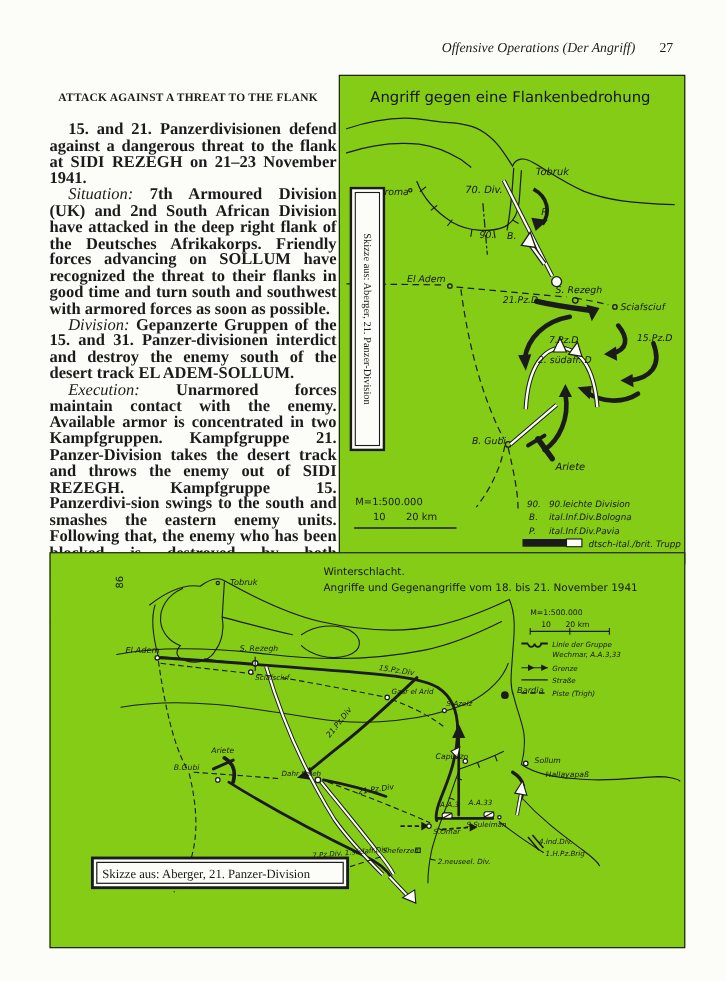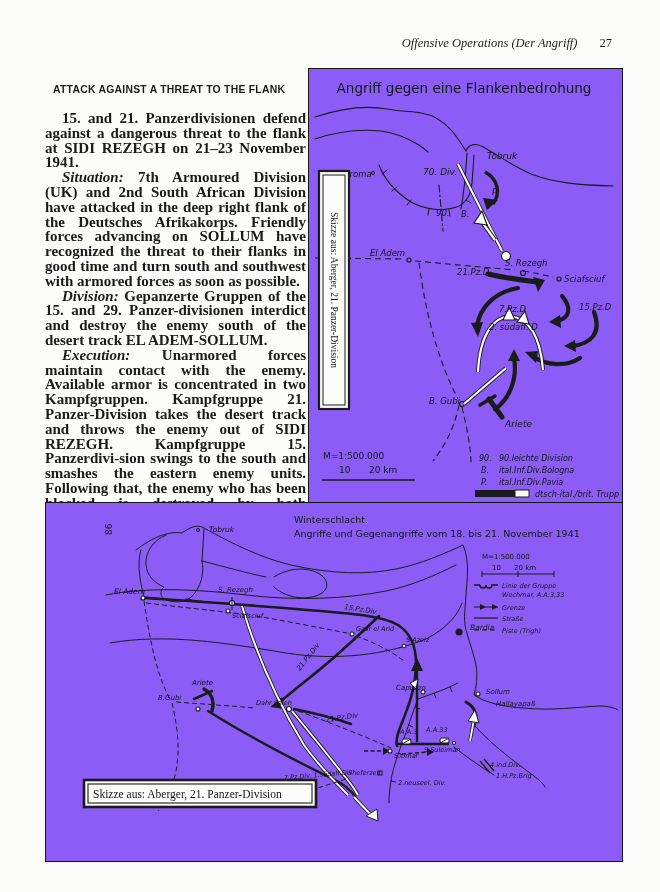--- a/index.html
+++ b/index.html
@@ -2,25 +2,25 @@
 <html><head>
 <meta charset="utf-8">
 <style>
   html,body{margin:0;padding:0;background:#e8e8e4;}
   .page{position:relative;width:660px;height:892px;background:#fcfcf9;color:#1b1b1b;
         font-family:"Liberation Serif",serif;overflow:hidden;}
   .runhead{position:absolute;top:36px;right:48px;font-size:12.5px;font-style:italic;}
   .runhead .pno{font-style:normal;margin-left:22px;}
   .article{position:absolute;left:45px;top:84px;width:261px;}
   .article h1{font-size:10.4px;font-weight:700;letter-spacing:.25px;margin:0 0 16px 8px;
-              font-family:Liberation Sans, sans-serif;}
+              font-family:Liberation Serif, serif;}
   .article p{margin:0;font-size:15px;line-height:14.8px;text-align:justify;
              text-indent:17px;font-weight:600;}
-  .article p i{font-weight:700;}
-  .mapbox{position:absolute;border:1.6px solid #151515;background:#8b5cf6;}
+  .article p i{font-weight:400;}
+  .mapbox{position:absolute;border:1.6px solid #151515;background:#84cc16;}
   .map-top{left:308px;top:68px;width:313px;height:443px;}
   .map-bottom{left:45px;top:502px;width:576px;height:358px;}
   svg{display:block;}
   svg text{fill:#161616;}
   .hw{font-family:"DejaVu Sans",sans-serif;font-style:italic;}
   .hwp{font-family:"DejaVu Sans",sans-serif;}
   .ser{font-family:"Liberation Serif",serif;}
   .s65{font-size:6.5px}.s7{font-size:7px}.s75{font-size:7.5px}.s8{font-size:8px}
   .s85{font-size:8.5px}.s9{font-size:9px}.s95{font-size:9.5px}.s11{font-size:11.5px}
   .s135{font-size:13.5px}
@@ -31,21 +31,21 @@
 <div class="page">
 
   <div class="runhead">
     <span>Offensive Operations (Der Angriff)</span><span class="pno">27</span>
   </div>
 
   <div class="article">
     <h1>ATTACK AGAINST A THREAT TO THE FLANK</h1>
     <p><span>15. and 21. Panzerdivisionen defend against a dangerous threat to the flank at SIDI REZEGH on 21–23 November 1941.</span></p>
     <p><i>Situation:</i><span> 7th Armoured Division (UK) and 2nd South African Division have attacked in the deep right flank of the Deutsches Afrikakorps. Friendly forces advancing on SOLLUM have recognized the threat to their flanks in good time and turn south and southwest with armored forces as soon as possible.</span></p>
-    <p><i>Division:</i><span> Gepanzerte Gruppen of the 15. and 29. Panzer-divisionen interdict and destroy the enemy south of the desert track EL ADEM-SOLLUM.</span></p>
+    <p><i>Division:</i><span> Gepanzerte Gruppen of the 15. and 31. Panzer-divisionen interdict and destroy the enemy south of the desert track EL ADEM-SOLLUM.</span></p>
     <p><i>Execution:</i><span> Unarmored forces maintain contact with the enemy. Available armor is concentrated in two Kampfgruppen. Kampfgruppe 21. Panzer-Division takes the desert track and throws the enemy out of SIDI REZEGH. Kampfgruppe 15. Panzerdivi-sion swings to the south and smashes the eastern enemy units. Following that, the enemy who has been blocked is destroyed by both Kampfgruppen swinging in from the left and right, respectively.</span></p>
     <p><span>Sketch from Angriff, </span><i>18. Panzer-Division.</i></p>
   </div>
 
   <div class="mapbox map-top">
     <svg width="310" height="440" viewBox="0 0 310 440">
       <text class="hwp s135" x="155" y="24" text-anchor="middle">Angriff gegen eine Flankenbedrohung</text>
 
       <g stroke="#1b1b1b" fill="none" stroke-width="1.1" stroke-linecap="round">
         <path d="M6,48 C30,40 55,36 78,40 C95,43 104,42 112,44 C126,46 136,54 143,62 C149,69 153,76 157,82 C160,74 168,74 176,79 C190,87 204,97 222,105 C243,113 266,116 304,117"></path>

